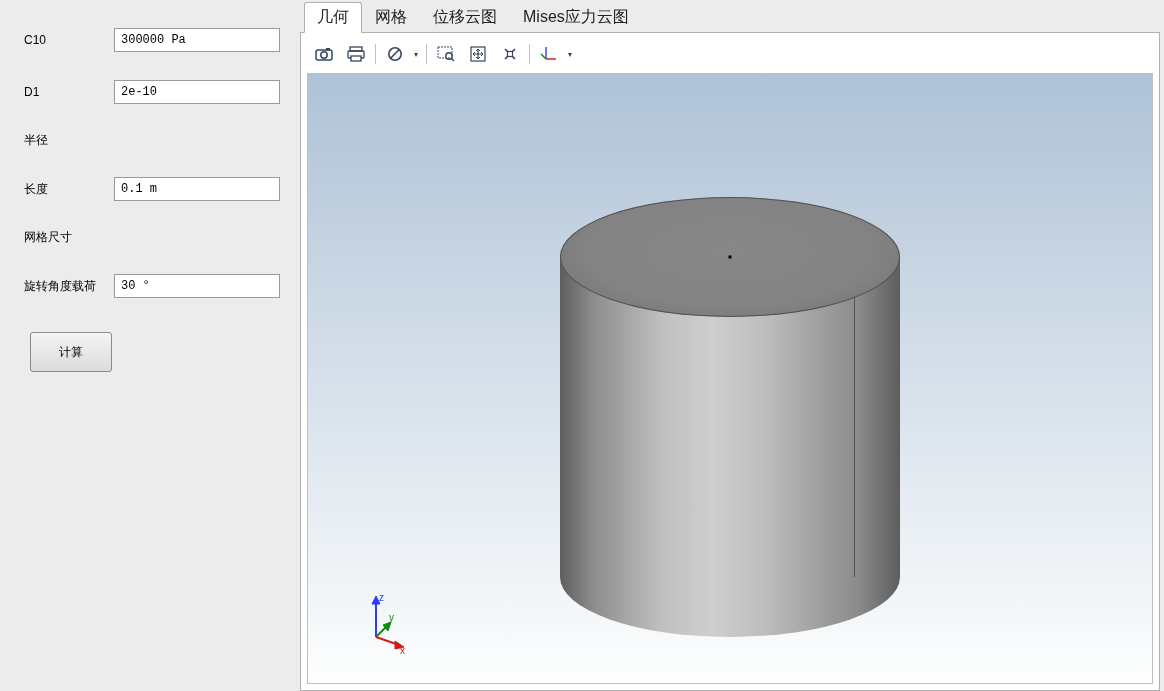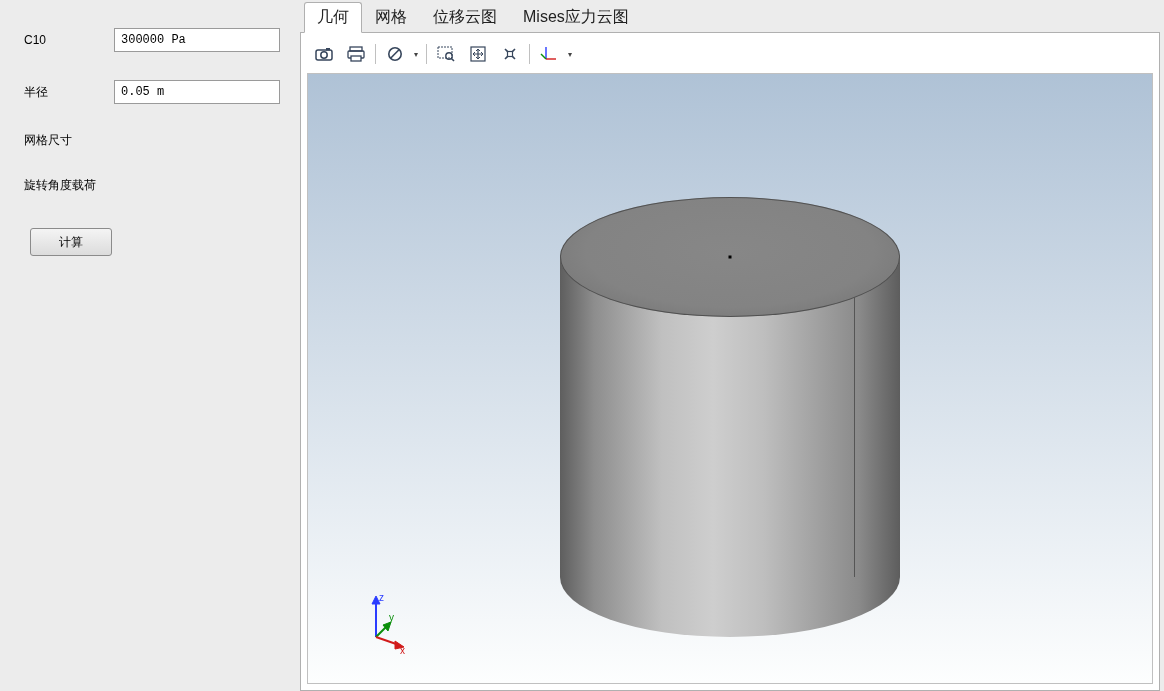--- a/index.html
+++ b/index.html
@@ -33,21 +33,21 @@
     height: 24px;
     border: 1px solid #9a9a9a;
     background: #fff;
     padding: 0 6px;
     font-family: "Courier New", monospace;
     font-size: 12px;
     color: #000;
   }
   .calc-btn {
     width: 82px;
-    height: 28px;
+    height: 40px;
     margin-left: 6px;
     margin-top: 6px;
     background: linear-gradient(#f4f4f4,#dcdcdc);
     border: 1px solid #8b8b8b;
     border-radius: 3px;
     font-size: 12px;
     color: #000;
     cursor: pointer;
   }
   .main {
@@ -201,33 +201,41 @@
 <body>
 
 <div class="sidebar">
 
   <div class="field-row">
     <div class="field-label">C10</div>
     <input class="field-input" value="300000 Pa" style="">
   </div>
 
 
+  <div class="field-row">
+    <div class="field-label">D1</div>
+    <input class="field-input" value="2e-10" style="">
+  </div>
 
   <div class="field-row">
     <div class="field-label">半径</div>
-    <input class="field-input" value="0.05 m" style="">
-  </div>
-
+  </div>
+
+  <div class="field-row">
+    <div class="field-label">长度</div>
+    <input class="field-input" value="0.1 m" style="">
+  </div>
 
   <div class="field-row">
     <div class="field-label">网格尺寸</div>
   </div>
 
   <div class="field-row">
     <div class="field-label">旋转角度载荷</div>
+    <input class="field-input" value="30 °" style="">
   </div>
 
   <div>
     <button class="calc-btn">计算</button>
   </div>
 </div>
 
 <div class="main">
 
   <div class="tabs">

